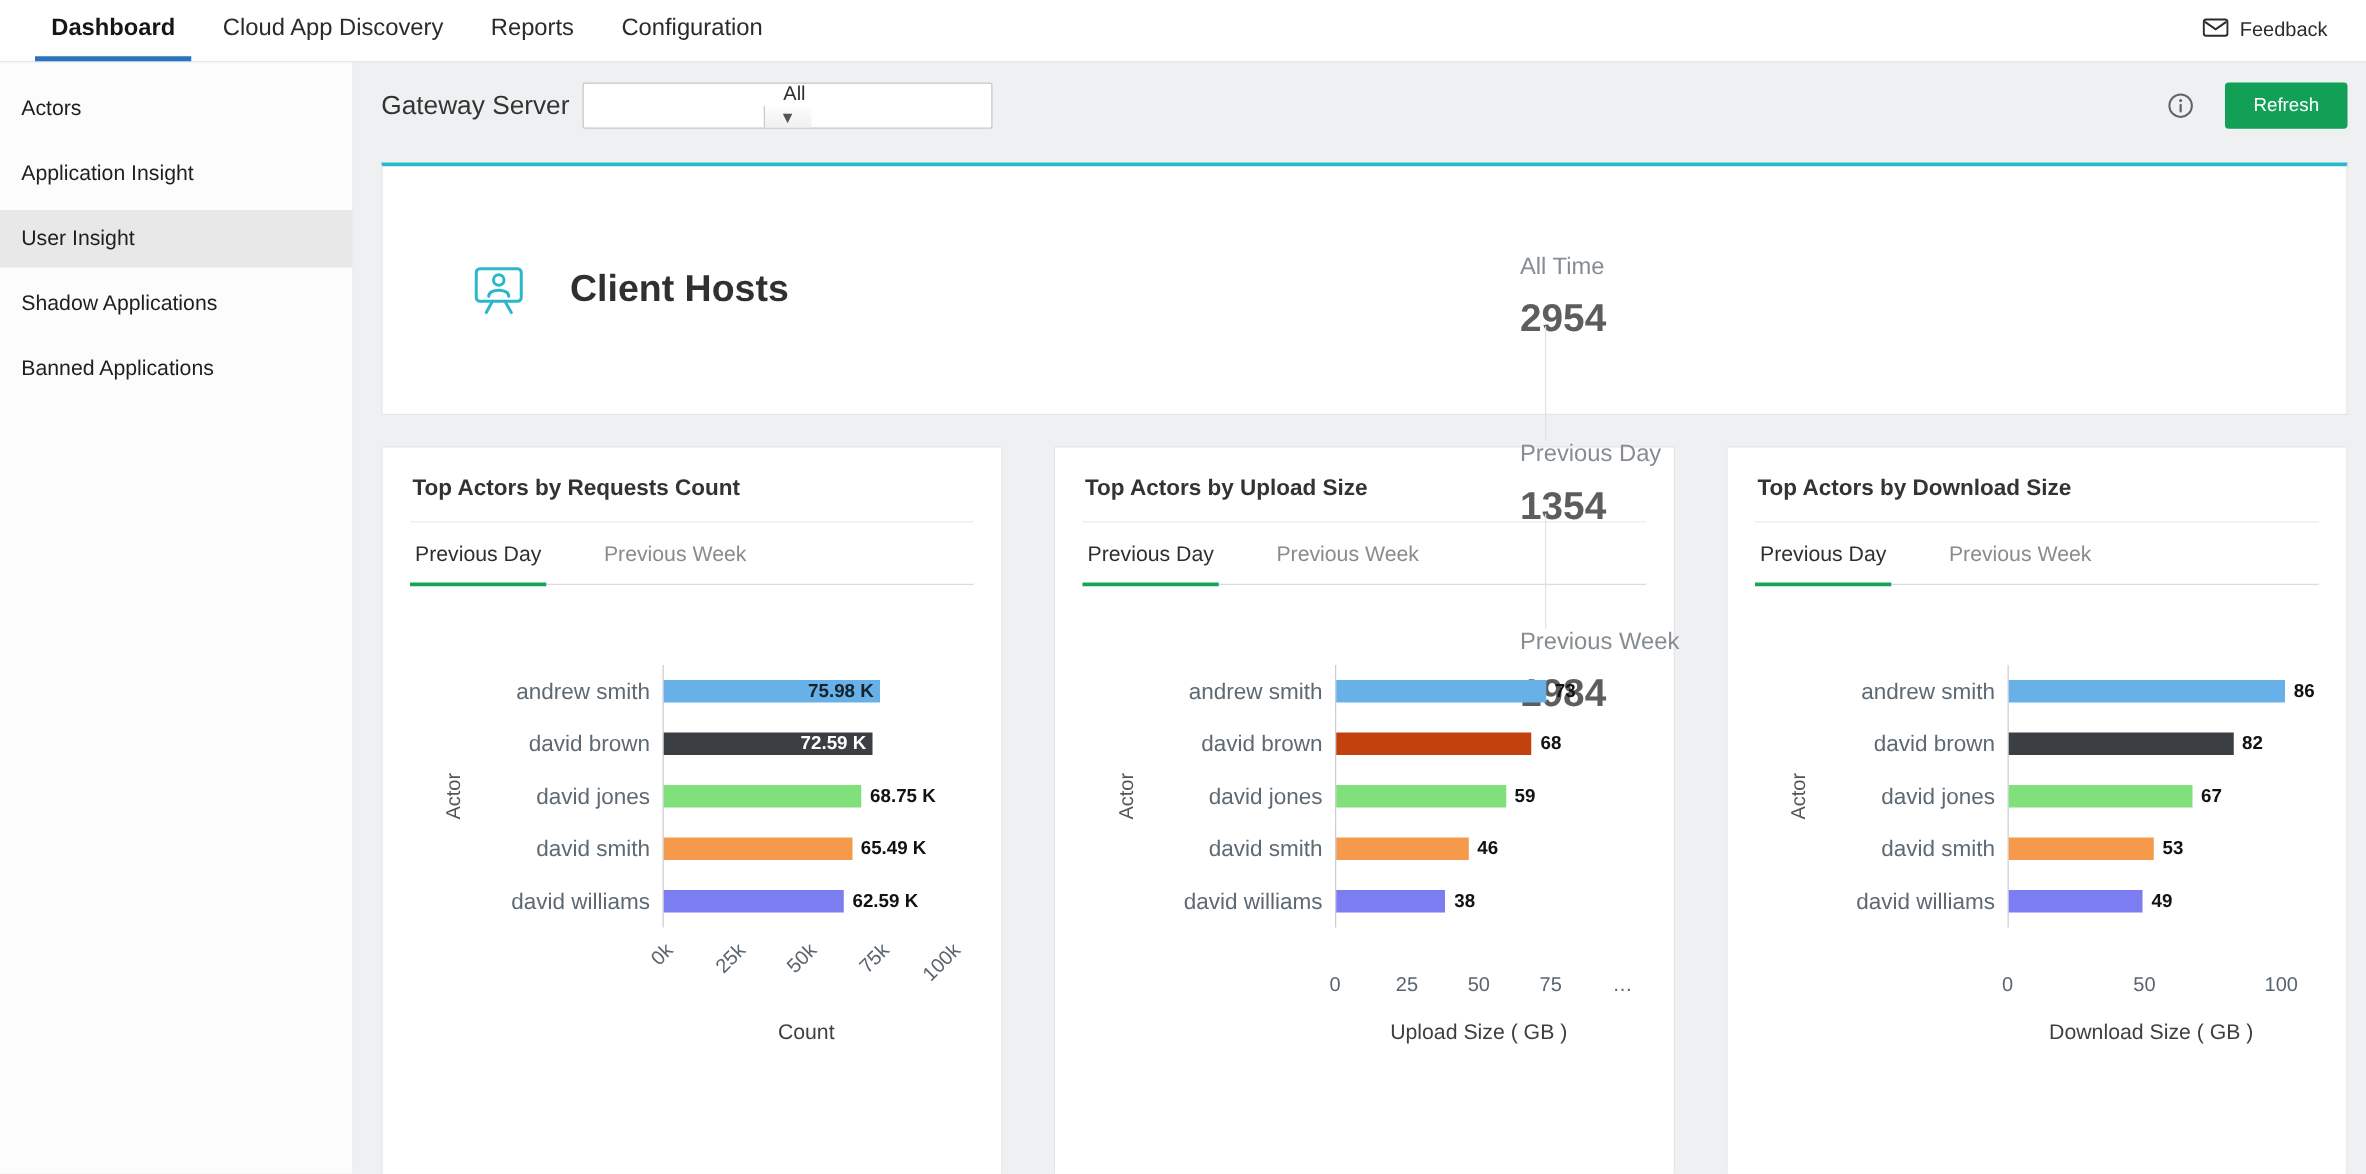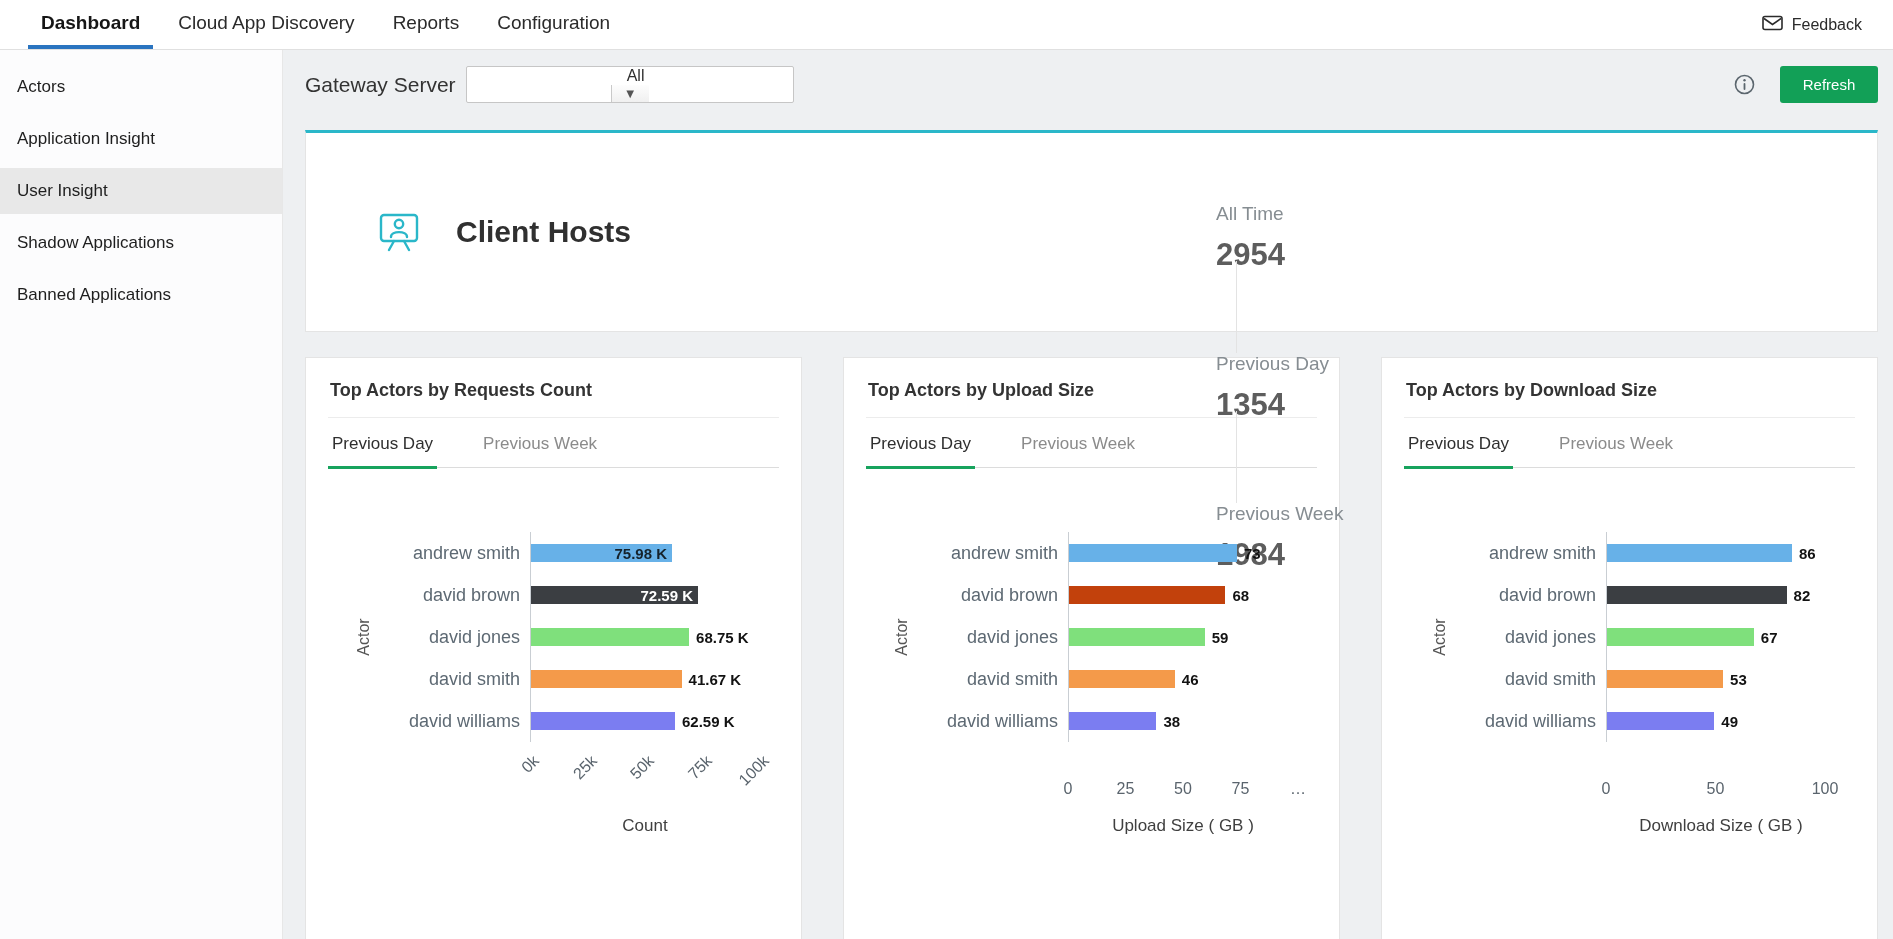--- a/index.html
+++ b/index.html
@@ -165,21 +165,21 @@
           <div class="chart-tabs">
             <div class="chart-tab active">Previous Day</div>
             <div class="chart-tab">Previous Week</div>
           </div>
           <div class="chart-body">
             <div class="ylabel">Actor</div>
             <div class="rows">
               <div class="bar-row">
                 <div class="bar-cat">andrew smith</div>
                 <div class="bar-track">
-                  <div class="bar" style="width: 141px; background: rgb(103, 177, 232);">
+                  <div class="bar" style="width: 173px; background: rgb(103, 177, 232);">
                     <div class="bar-value inside" style="color: rgb(21, 34, 43);">75.98 K</div>
                   </div>
                 </div>
               </div>
               <div class="bar-row">
                 <div class="bar-cat">david brown</div>
                 <div class="bar-track">
                   <div class="bar" style="width: 167px; background: rgb(59, 62, 66);">
                     <div class="bar-value inside" style="color: rgb(255, 255, 255);">72.59 K</div>
                   </div>
@@ -190,21 +190,21 @@
                 <div class="bar-track">
                   <div class="bar" style="width: 158.1px; background: rgb(127, 224, 124);">
                     <div class="bar-value outside">68.75 K</div>
                   </div>
                 </div>
               </div>
               <div class="bar-row">
                 <div class="bar-cat">david smith</div>
                 <div class="bar-track">
                   <div class="bar" style="width: 150.6px; background: rgb(244, 154, 74);">
-                    <div class="bar-value outside">41.67 K</div>
+                    <div class="bar-value outside">65.49 K</div>
                   </div>
                 </div>
               </div>
               <div class="bar-row">
                 <div class="bar-cat">david williams</div>
                 <div class="bar-track">
                   <div class="bar" style="width: 144px; background: rgb(123, 125, 241);">
                     <div class="bar-value outside">62.59 K</div>
                   </div>
                 </div>
@@ -287,21 +287,21 @@
           <div class="chart-tabs">
             <div class="chart-tab active">Previous Day</div>
             <div class="chart-tab">Previous Week</div>
           </div>
           <div class="chart-body">
             <div class="ylabel">Actor</div>
             <div class="rows">
               <div class="bar-row">
                 <div class="bar-cat">andrew smith</div>
                 <div class="bar-track">
-                  <div class="bar" style="width: 185px; background: rgb(103, 177, 232);">
+                  <div class="bar" style="width: 221px; background: rgb(103, 177, 232);">
                     <div class="bar-value outside">86</div>
                   </div>
                 </div>
               </div>
               <div class="bar-row">
                 <div class="bar-cat">david brown</div>
                 <div class="bar-track">
                   <div class="bar" style="width: 179.6px; background: rgb(59, 62, 66);">
                     <div class="bar-value outside">82</div>
                   </div>

